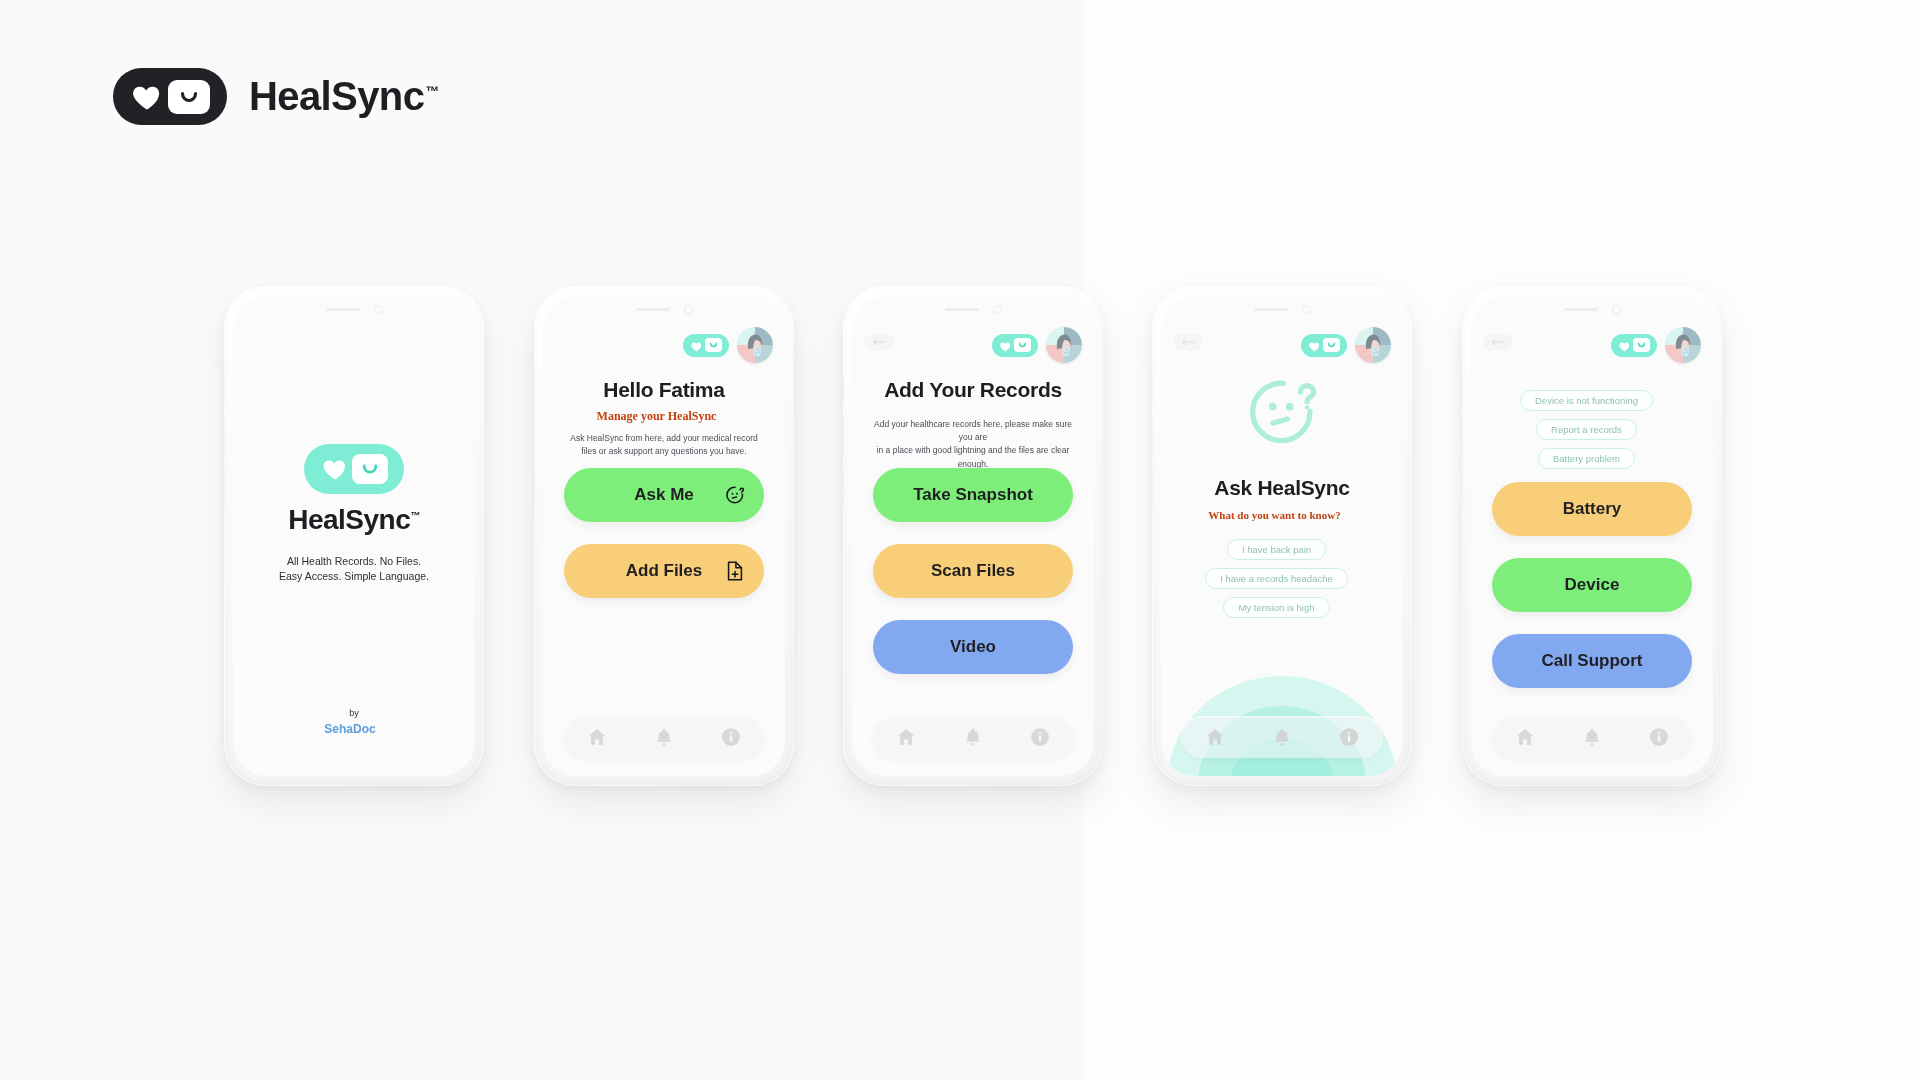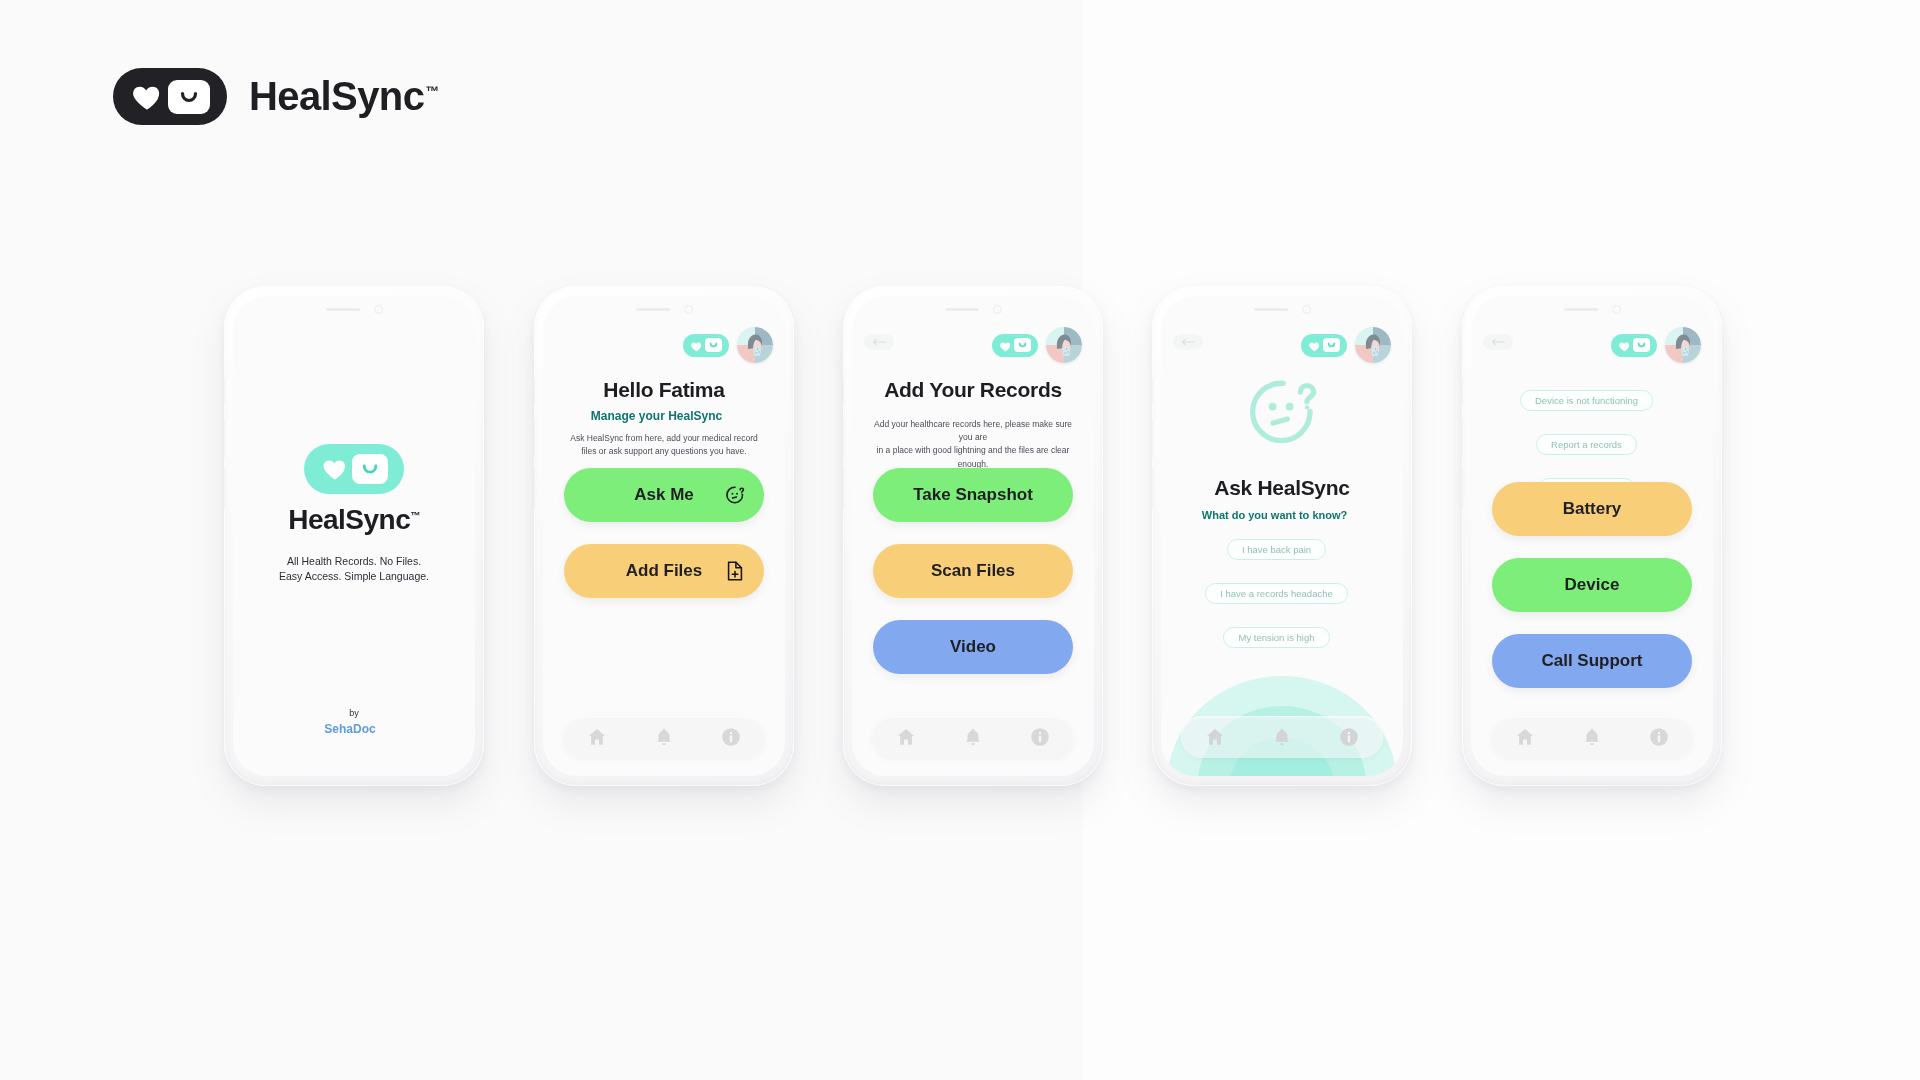--- a/index.html
+++ b/index.html
@@ -175,21 +175,22 @@
     font-weight: 700;
     color: #1e1e22;
     letter-spacing: -0.3px;
   }
   .scr-subtitle {
     position: absolute;
     left: 14px; right: 29px;
     text-align: center;
     font-size: 12px;
     font-weight: 700;
-    color: #0f766e;
+    color: #c2410c;
+    font-family: Liberation Serif, serif;
   }
   .scr-body {
     position: absolute;
     left: 16px; right: 16px;
     text-align: center;
     font-size: 8.5px;
     line-height: 1.55;
     color: #4c4c56;
   }
 
@@ -237,21 +238,21 @@
   }
   .nav-ic { width: 24px; height: 24px; display:flex; align-items:center; justify-content:center; }
 
   
   .chip-stack {
     position: absolute;
     left: 3px; right: 14px;
     display: flex;
     flex-direction: column;
     align-items: center;
-    gap: 23px;
+    gap: 8px;
   }
   .chip {
     border: 1px solid #c9f0e6;
     border-radius: 14px;
     padding: 4px 14px;
     font-size: 9.5px;
     color: #8fbfb5;
     background: #fdfffe;
     white-space: nowrap;
     font-family: "Liberation Sans", sans-serif;

